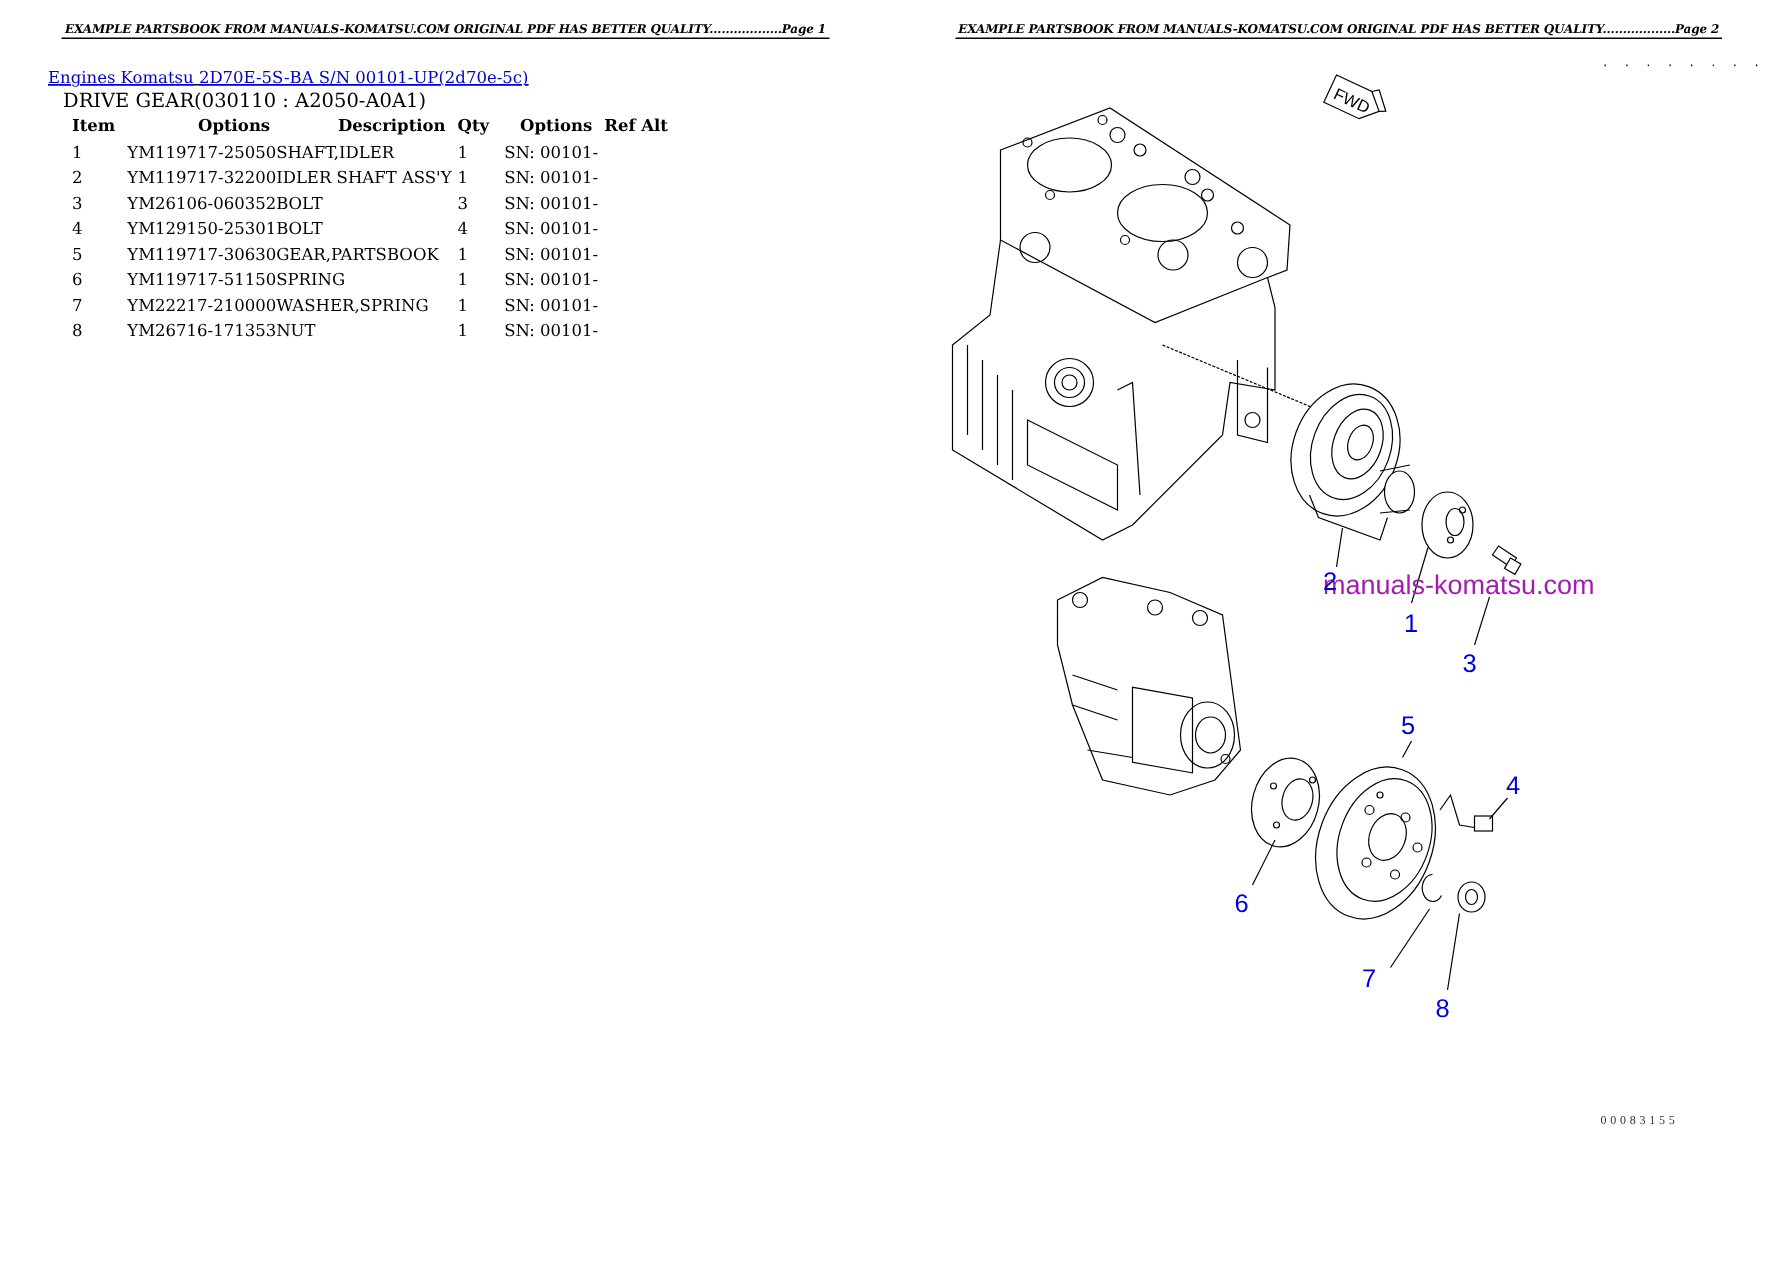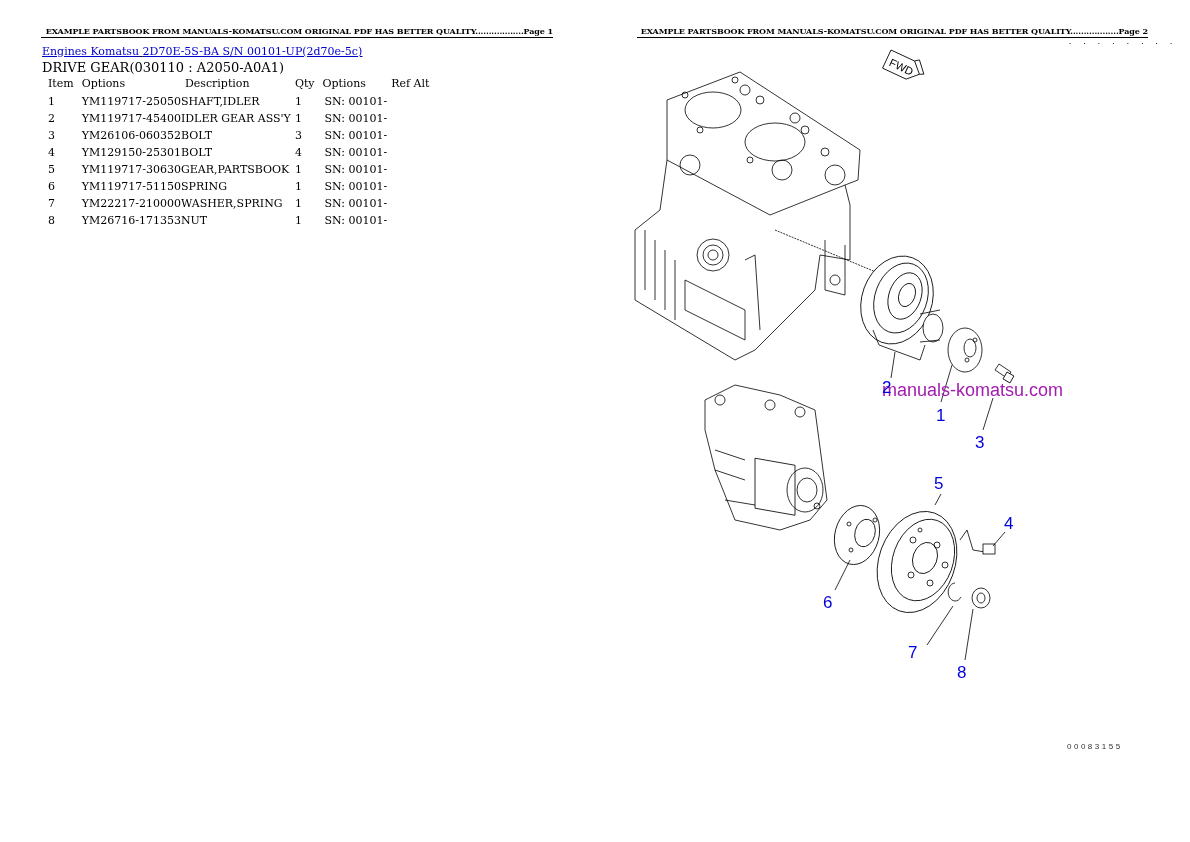--- a/index.html
+++ b/index.html
@@ -1,39 +1,39 @@
 <!DOCTYPE html>
 <html><head>
   <meta charset="utf-8">
   <style>
     html, body { margin:0; padding:0; background:#ffffff; }
     body { width:1190px; height:842px; position:relative; overflow:hidden; font-family:"DejaVu Serif", serif; color:#000; }
     .page { position:absolute; top:0; height:842px; }
     .page-left { left:0; width:595px; }
     .page-right { left:595px; width:595px; }
-    .header { position:absolute; top:26px; height:11px; border-bottom:1px solid #000; font-size:8px; font-weight:bold; text-align:right; white-space:nowrap; letter-spacing:-0.1px; }
+    .header { position:absolute; top:14px; height:11px; border-bottom:1px solid #000; font-size:8px; font-style:italic; font-weight:bold; text-align:center; white-space:nowrap; letter-spacing:-0.1px; }
     .page-left .header { left:41px; width:512px; }
     .page-right .header { left:42px; width:511px; }
-    .breadcrumb { position:absolute; left:42px; top:45px; font-size:11px; white-space:nowrap;text-decoration:underline; }
+    .breadcrumb { position:absolute; left:32px; top:45px; font-size:11px; white-space:nowrap;text-decoration:underline; }
     .breadcrumb a { color:#0000cc; text-decoration:underline; cursor:pointer; }
     .subtitle { position:absolute; left:42px; top:60px; font-size:13px; white-space:nowrap; }
     table.parts { position:absolute; left:44px; top:76px; border-collapse:collapse; font-size:11px; }
-    table.parts th { font-weight:normal; padding:0 4px 3px 4px; text-align:left; height:14px; white-space:nowrap; }
+    table.parts th { font-weight:bold; padding:0 4px 3px 4px; text-align:right; height:14px; white-space:nowrap; }
     table.parts td { padding:0 0 0 4px; height:17px; white-space:nowrap; vertical-align:middle; }
     table.parts td.c-item { width:26px; }
     table.parts td.c-part { width:90px; padding-left:4px; }
     table.parts td.c-desc { padding-left:0; width:100px; }
     table.parts td.c-qty { width:18px; }
     table.parts td.c-opt { width:54px; padding-left:6px;}
     .drawing { position:absolute; left:30px; top:38px; width:560px; height:730px; }
     .drawing svg { width:100%; height:100%; }
     .watermark { position:absolute; left:287px; top:380px; font-family:"Liberation Sans", sans-serif; font-size:18px; color:#a21caf; white-space:nowrap; }
     .callout { position:absolute; font-family:"Liberation Sans", sans-serif; font-size:17px; color:#0000dd; }
     .dots { position:absolute; left:473px; top:40px; font-size:7px; letter-spacing:3px; color:#000; font-family:"DejaVu Sans Mono", monospace;}
-    .drawing-code { position:absolute; left:472px; top:742px; font-size:8px; letter-spacing:2.5px; font-family:Liberation Sans, sans-serif; color:#333; }
+    .drawing-code { position:absolute; left:472px; top:742px; font-size:8px; letter-spacing:2.5px; font-family:Liberation Serif, serif; color:#333; }
   </style>
 </head>
 <body>
 
 <div class="page page-left">
   <div class="header">EXAMPLE PARTSBOOK FROM MANUALS-KOMATSU.COM ORIGINAL PDF HAS BETTER QUALITY..................Page 1</div>
 
   <div class="breadcrumb">
     <a>Engines Komatsu</a>
     <span> </span>
@@ -56,22 +56,22 @@
       <tr>
         <td class="c-item">1</td>
         <td class="c-part">YM119717-25050</td>
         <td class="c-desc">SHAFT,IDLER</td>
         <td class="c-qty">1</td>
         <td class="c-opt">SN: 00101-</td>
         <td></td>
       </tr>
       <tr>
         <td class="c-item">2</td>
-        <td class="c-part">YM119717-45400</td>
-        <td class="c-desc">IDLER GEAR ASS'Y</td>
+        <td class="c-part">YM119717-32200</td>
+        <td class="c-desc">IDLER SHAFT ASS'Y</td>
         <td class="c-qty">1</td>
         <td class="c-opt">SN: 00101-</td>
         <td></td>
       </tr>
       <tr>
         <td class="c-item">3</td>
         <td class="c-part">YM26106-060352</td>
         <td class="c-desc">BOLT</td>
         <td class="c-qty">3</td>
         <td class="c-opt">SN: 00101-</td>

